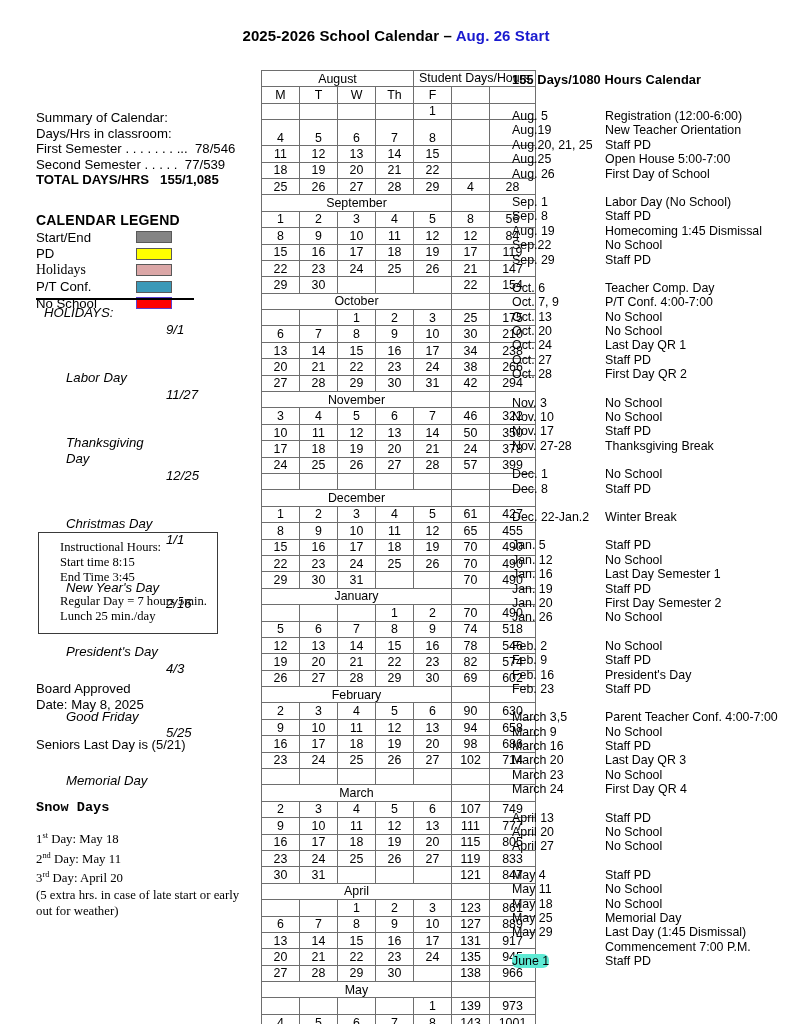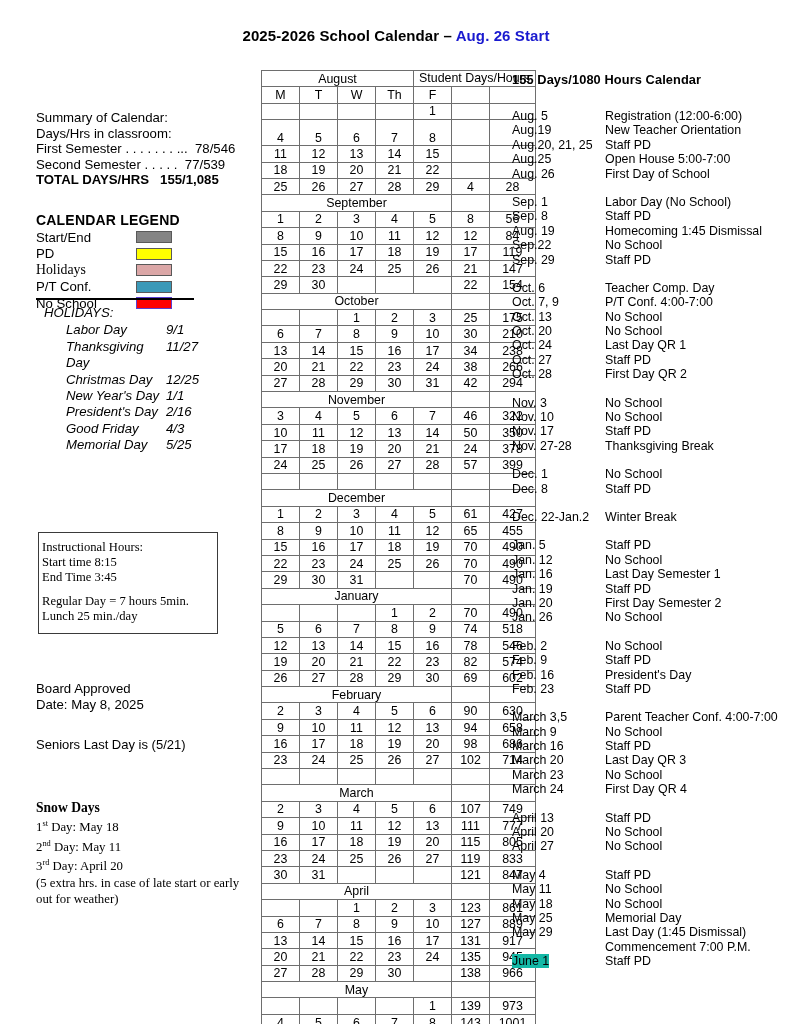--- a/index.html
+++ b/index.html
@@ -31,37 +31,37 @@
   .legend-row{display:flex;align-items:center;height:16.5px;}
   .legend-label{font-size:13.2px;width:100px;}
   .legend-label.serif{font-family:"Liberation Serif", serif;font-size:13.8px;}
   .swatch{width:36px;height:12px;border:1px solid #595959;box-sizing:border-box;}
   .swatch.redsw{border:1px solid #5a3fd0;}
 
   .hr{position:absolute;left:36px;top:298px;width:158px;border-top:2px solid #000;}
 
   .holidays{position:absolute;top:305px;left:44px;width:230px;font-size:13.2px;line-height:16.4px;font-style:italic;}
   .holidays .hd{display:flex;}
-  .holidays .hd .nm{width:122px;padding-left:22px;box-sizing:border-box;}
+  .holidays .hd .nm{width:122px;padding-left:22px;box-sizing:border-box;margin-top:48px;}
   .holidays .htitle{margin-bottom:1px;}
 
   .ibox{
     position:absolute;left:38px;top:532px;width:180px;
-    border:1px solid #3a3a3a;padding:7px 9px 9px 3px;
+    border:1px solid #3a3a3a;padding:7px 9px 9px 21px;
     font-family:"Liberation Serif", serif;font-size:12.6px;line-height:15px;
     box-sizing:border-box;
   }
   .ibox .gap{height:9px;}
 
   .board{position:absolute;left:36px;top:681px;font-size:13.2px;line-height:15.6px;}
   .seniors{position:absolute;left:36px;top:737px;font-size:13px;}
 
   .snow{position:absolute;left:36px;top:800px;width:236px;
         font-family:"Liberation Serif", serif;font-size:12.8px;line-height:16.2px;}
-  .snow .st{font-family:Liberation Serif, serif;font-weight:bold;font-size:13.6px;margin-bottom:0;}
+  .snow .st{font-family:Liberation Mono, monospace;font-weight:bold;font-size:13.6px;margin-bottom:12px;}
   .snow sup{font-size:8.4px;vertical-align:super;}
 
   
   #cal{
     position:absolute;left:261px;top:70px;
     border-collapse:collapse;
     table-layout:fixed;
   }
   #cal td,#cal th{
     border:1px solid #6e6e6e;
@@ -902,19 +902,19 @@
         </div>
         <div class="nrow">
           <div class="nd">May 29</div>
           <div class="nt">Last Day (1:45 Dismissal)</div>
         </div>
         <div class="nrow">
           <div class="nd"></div>
           <div class="nt">Commencement 7:00 P.M.</div>
         </div>
         <div class="nrow">
-          <div class="nd"><span style="background: #14b8a6;">June 1</span></div>
+          <div class="nd"><span style="background: #5eead4; border-radius: 6px;">June 1</span></div>
           <div class="nt">Staff PD</div>
         </div>
       </div>
   </div>
 
 </div>
 
 </body></html>

